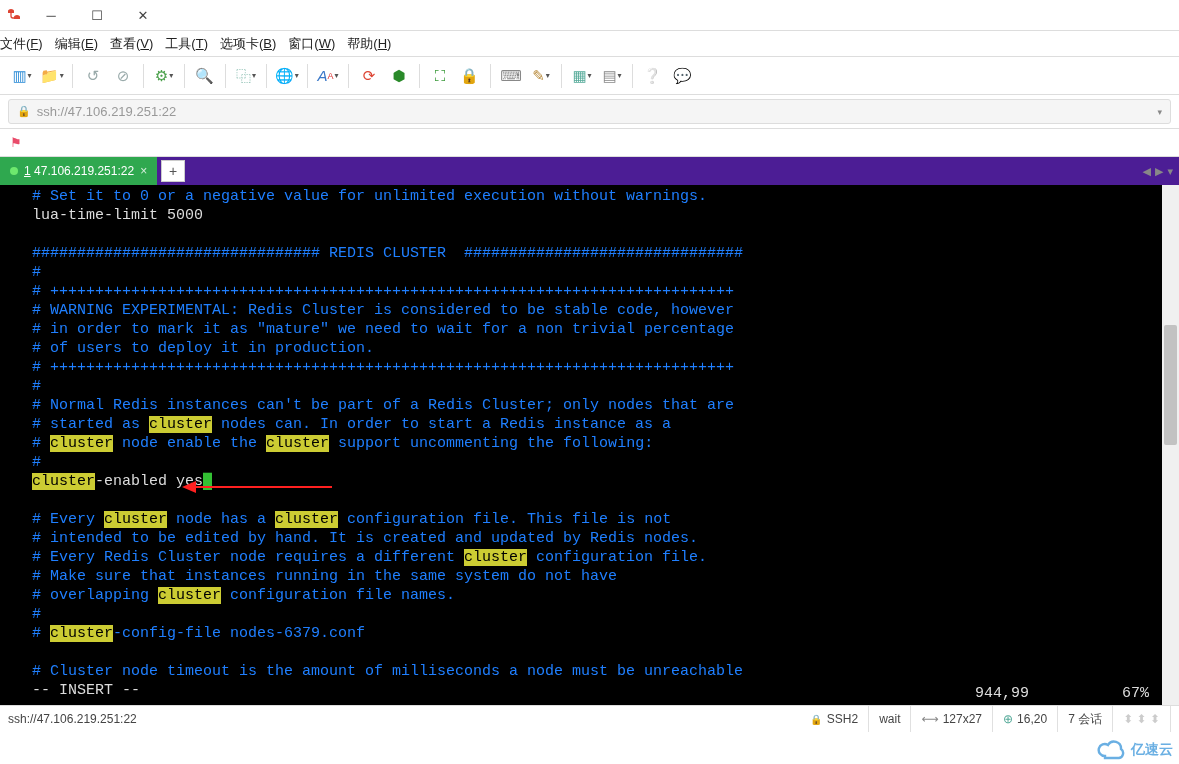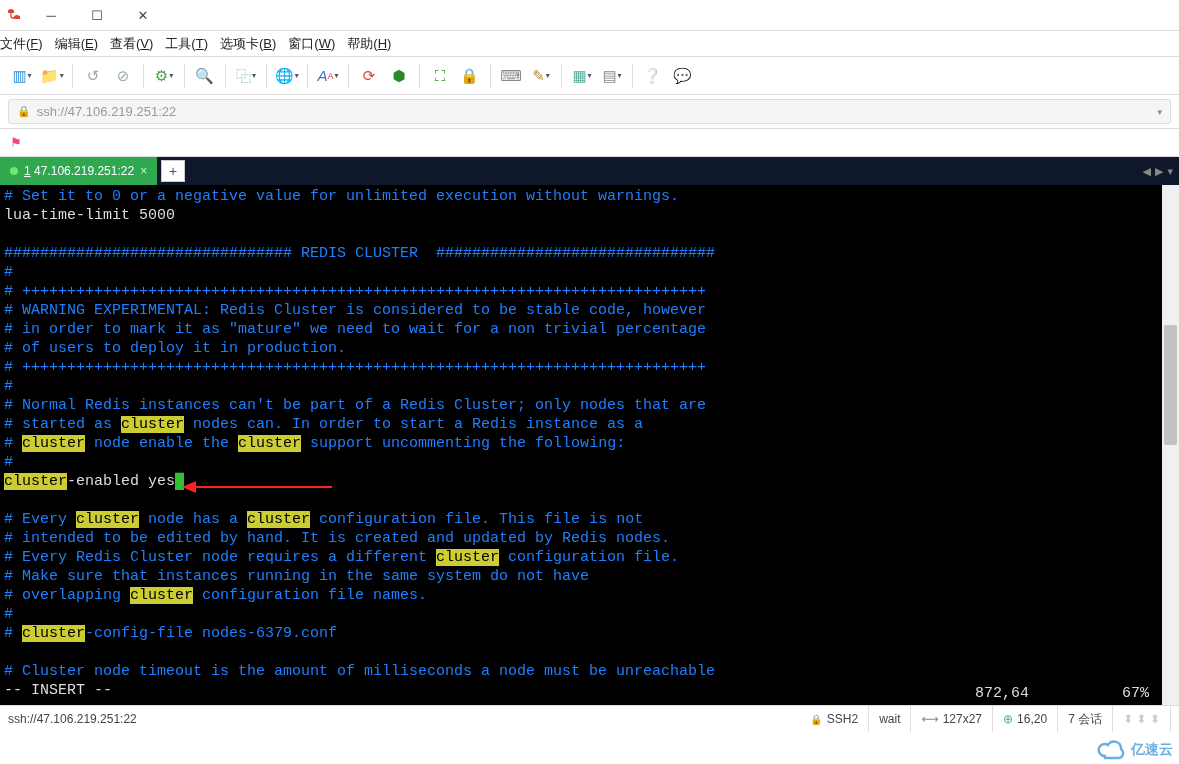--- a/index.html
+++ b/index.html
@@ -60,40 +60,41 @@
 .addr-lock { color:#e8a33d; font-size:11px; }
 .addr-drop { color:#888; font-size:9px; padding-left:6px;}
 .hintbar {
   height: 28px; display:flex; align-items:center;
   padding: 0 10px; gap:6px;
   border-bottom:1px solid #ddd;
   color:#888; font-size:13px;
 }
 .hint-flag { color:#e94b6a; font-size:13px; }
 .tabbar {
-  height: 28px; background:#0f172a; display:flex; align-items:stretch;
+  height: 28px; background:#4c1d95; display:flex; align-items:stretch;
   position:relative;
 }
 .tab {
   display:flex; align-items:center; padding:0 10px;
   font-size:12px; cursor:pointer; gap:6px;
 }
 .tab.active { background:#2fa84f; color:#fff; }
 .tab .dot { width:8px; height:8px; border-radius:50%; background:#6ee86e; display:inline-block;}
 .tab .num { text-decoration:underline; }
 .tab .close { font-size:12px; opacity:.8; }
 .tab-add {
   width:24px; background:#fff; border:1px solid #ccc; margin:3px 0 3px 4px;
   display:flex; align-items:center; justify-content:center; cursor:pointer;
   font-size:14px; color:#555;
 }
 .tab-nav { position:absolute; right:6px; top:0; height:100%; display:flex; align-items:center; gap:4px; color:#888; font-size:11px;}
 .terminal-wrap {
   position:relative; height: 520px; background:#000;
   display:flex;
+  padding-left:28px;
 }
 .terminal {
   flex:1; padding:2px 4px 0 4px;
   color:#bfbf00;
   font-family: "Courier New", monospace;
   font-size: 15px;
   line-height: 19px;
   white-space: pre;
   overflow:hidden;
 }
@@ -246,21 +247,21 @@
 <span class="c-cmt"># Every </span><span class="c-hl">cluster</span><span class="c-cmt"> node has a </span><span class="c-hl">cluster</span><span class="c-cmt"> configuration file. This file is not</span>
 <span class="c-cmt"># intended to be edited by hand. It is created and updated by Redis nodes.</span>
 <span class="c-cmt"># Every Redis Cluster node requires a different </span><span class="c-hl">cluster</span><span class="c-cmt"> configuration file.</span>
 <span class="c-cmt"># Make sure that instances running in the same system do not have</span>
 <span class="c-cmt"># overlapping </span><span class="c-hl">cluster</span><span class="c-cmt"> configuration file names.</span>
 <span class="c-cmt">#</span>
 <span class="c-cmt"># </span><span class="c-hl">cluster</span><span class="c-cmt">-config-file nodes-6379.conf</span>
 
 <span class="c-cmt"># Cluster node timeout is the amount of milliseconds a node must be unreachable</span>
 <span class="c-w">-- INSERT --</span>
-<span class="status-right">872,64</span><span class="status-pct">67%</span></div>
+<span class="status-right">944,99</span><span class="status-pct">67%</span></div>
 
   <div class="vscroll">
     <div class="thumb"></div>
   </div>
 
   <svg class="arrow-svg" style="left:182px; top:292px;" width="150" height="20">
     <line x1="150" y1="10" x2="10" y2="10" stroke="#ff2020" stroke-width="2"></line>
     <polygon points="0,10 14,4 14,16" fill="#ff2020"></polygon>
   </svg>
 </div>

